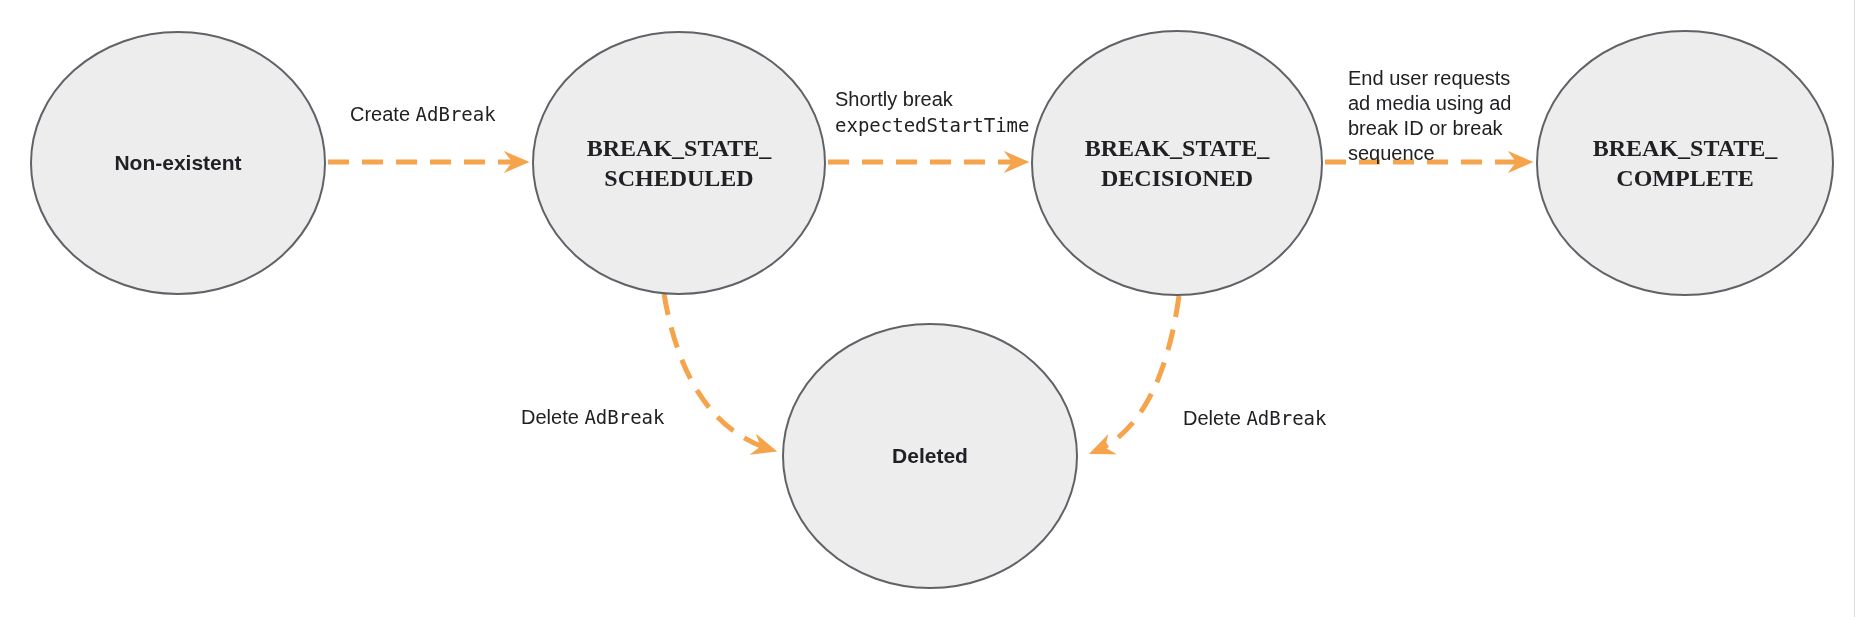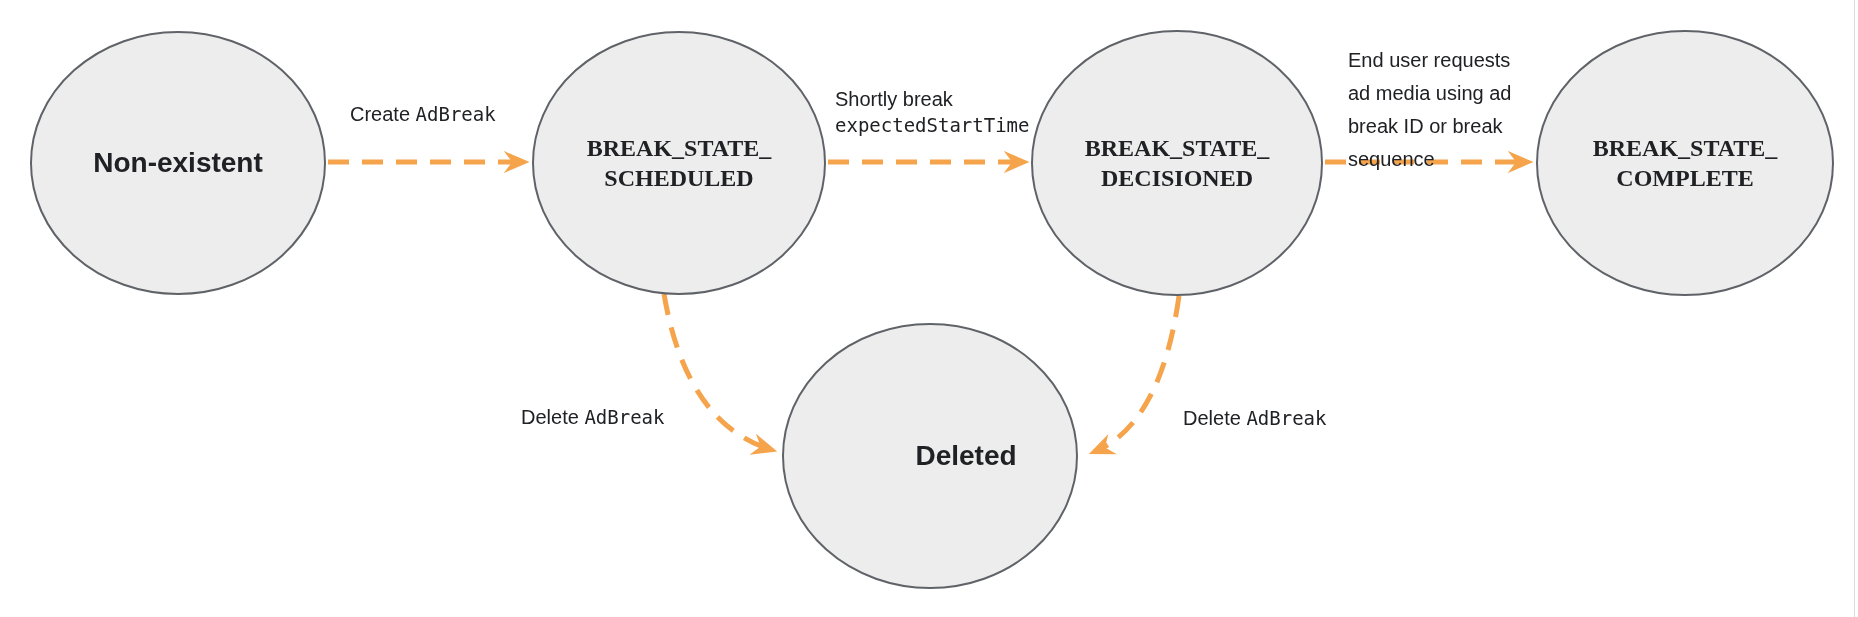--- a/index.html
+++ b/index.html
@@ -32,21 +32,21 @@
     stroke-width: 5;
     stroke-dasharray: 21 13;
     stroke-linecap: butt;
   }
   .state-label {
     position: absolute;
     transform: translate(-50%, -50%);
     text-align: center;
     white-space: pre-line;
     font-weight: bold;
-    font-size: 28px;
+    font-size: 21px;
     line-height: 30px;
     color: var(--text, #202124);
   }
   .state-label.mono {
     font-family: Liberation Serif, serif;
     font-size: 24px;
     letter-spacing: 0px;
   }
   .edge-label {
     position: absolute;
@@ -62,21 +62,22 @@
   .edge-label .code {
     font-family: "DejaVu Sans Mono", monospace;
     font-size: 19px;
     white-space: nowrap;
   }
   .edge-label.stacked .plain {
     display: block;
   }
   .edge-label.multiline {
     white-space: pre-line;
-    line-height: 33px;
+    line-height: 25px;
+    margin-top: 22px;
   }
   #content-right-border {
     position: absolute;
     left: 1854px;
     top: 0;
     bottom: 0;
     width: 1px;
     background: var(--border-line, #dadce0);
   }
 </style>
@@ -105,21 +106,21 @@
     <ellipse class="node-shape" cx="930" cy="456" rx="147" ry="132"></ellipse>
   </svg>
 
   <div class="state-label" style="left:178px; top:163px;">Non-existent</div>
   <div class="state-label mono" style="left:679px; top:163px;">BREAK_STATE_
 SCHEDULED</div>
   <div class="state-label mono" style="left:1177px; top:163px;">BREAK_STATE_
 DECISIONED</div>
   <div class="state-label mono" style="left:1685px; top:163px;">BREAK_STATE_
 COMPLETE</div>
-  <div class="state-label" style="left:930px; top:456px;margin-left:36px;">Deleted</div>
+  <div class="state-label" style="left:930px; top:456px;">Deleted</div>
 
   <div class="edge-label" style="left:350px; top:101px;text-align:center;">
     <span class="plain">Create </span><span class="code">AdBreak</span>
   </div>
 
   <div class="edge-label stacked" style="left:835px; top:86px;">
     <span class="plain">Shortly break</span><span class="code">expectedStartTime</span>
   </div>
 
   <div class="edge-label multiline" style="left:1348px; top:44px;">End user requests

